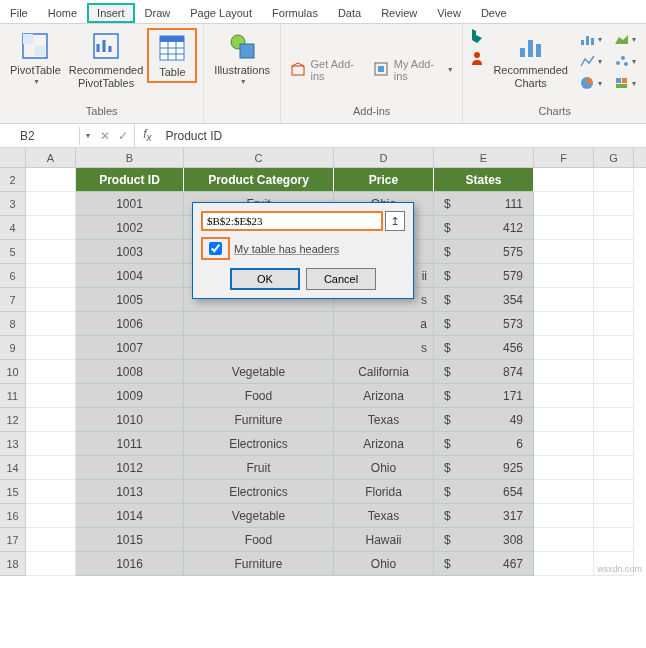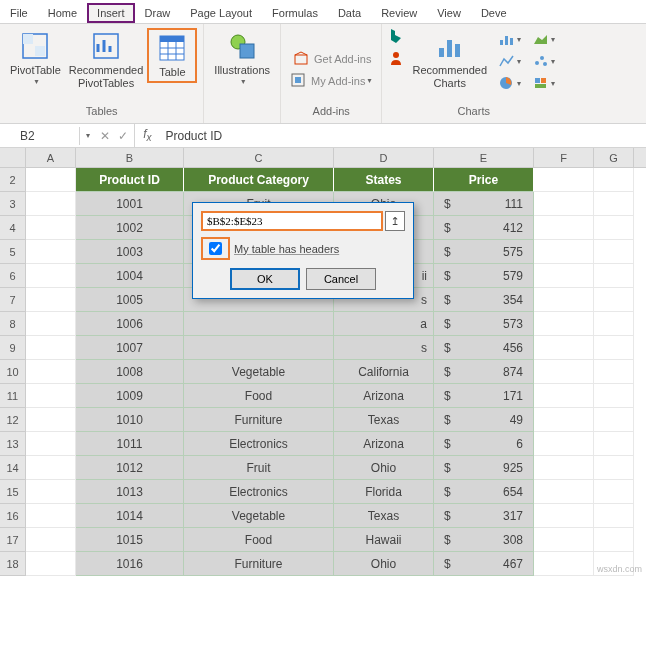--- a/index.html
+++ b/index.html
@@ -2,21 +2,21 @@
 <html><head>
 <meta charset="utf-8">
 <style>
   * { box-sizing: border-box; font-family: "Segoe UI", Arial, sans-serif; }
   body { margin: 0; background: #fff; font-size: 12px; color: #444; width: 646px; }
   
   
   .tabs { display: flex; border-bottom: 1px solid #d4d4d4; background: #fff; height: 24px; align-items: flex-end; }
   .tab { padding: 4px 10px; cursor: pointer; font-size: 11px; color: #444; }
   .tab.active { background: #f3f2f1; }
-  .tab.highlight { border: 2px solid #701a75; padding: 2px 8px; }
+  .tab.highlight { border: 2px solid #14b8a6; padding: 2px 8px; }
   
   
   .ribbon { display: flex; background: #f3f2f1; height: 100px; border-bottom: 1px solid #d4d4d4; }
   .group { display: flex; flex-direction: column; align-items: center; justify-content: space-between; padding: 4px 6px 2px; border-right: 1px solid #e1dfdd; }
   .group-items { display: flex; align-items: flex-start; height: 78px; }
   .group-label { font-size: 11px; color: #666; height: 16px; }
   .btn-large { display: flex; flex-direction: column; align-items: center; justify-content: flex-start; padding: 2px 4px; min-width: 50px; text-align: center; cursor: pointer; font-size: 11px; line-height: 1.2; }
   .btn-large .ico { width: 32px; height: 32px; display: flex; align-items: center; justify-content: center; margin-bottom: 2px; }
   .btn-small { display: flex; align-items: center; padding: 2px 4px; font-size: 11px; color: #888; cursor: pointer; height: 22px; }
   .btn-small .ico { width: 16px; height: 16px; margin-right: 4px; }
@@ -132,21 +132,21 @@
             </svg>
           </span>
         <span>Illustrations</span>
         <span class="caret">▾</span>
       </div>
     </div>
     <div class="group-label" style="visibility:hidden">Illustrations</div>
   </div>
 
   <div class="group">
-    <div class="group-items" style="flex-direction:column; justify-content:center; align-items:flex-end; padding-top:6px;">
+    <div class="group-items" style="justify-content:center; align-items:center; padding-top:6px;">
       <div class="btn-small">
         <span class="ico"><svg width="14" height="14">
               <rect x="1" y="4" width="12" height="9" fill="none" stroke="#d83b01"></rect>
               <path d="M1 4 L7 1 L13 4" fill="none" stroke="#d83b01"></path>
             </svg></span>
         <span>Get Add-ins</span>
       </div>
       <div class="btn-small">
         <span class="ico"><svg width="14" height="14">
               <rect x="1" y="1" width="12" height="12" fill="none" stroke="#666"></rect>
@@ -254,22 +254,22 @@
     <div class="ch wE">E</div>
     <div class="ch wF">F</div>
     <div class="ch wG">G</div>
   </div>
 
   <div class="row">
     <div class="rh">2</div>
     <div class="cell empty wA"></div>
     <div class="cell hdrcell wB">Product ID</div>
     <div class="cell hdrcell wC">Product Category</div>
+    <div class="cell hdrcell wE">Price</div>
     <div class="cell hdrcell wD">States</div>
-    <div class="cell hdrcell wE">Price</div>
     <div class="cell empty wF"></div>
     <div class="cell empty wG"></div>
   </div>
 
   <div id="data-rows">
       <div class="row">
         <div class="rh">3</div>
         <div class="cell empty wA"></div>
         <div class="cell sel wB">1001</div>
         <div class="cell sel wC">Fruit</div>

